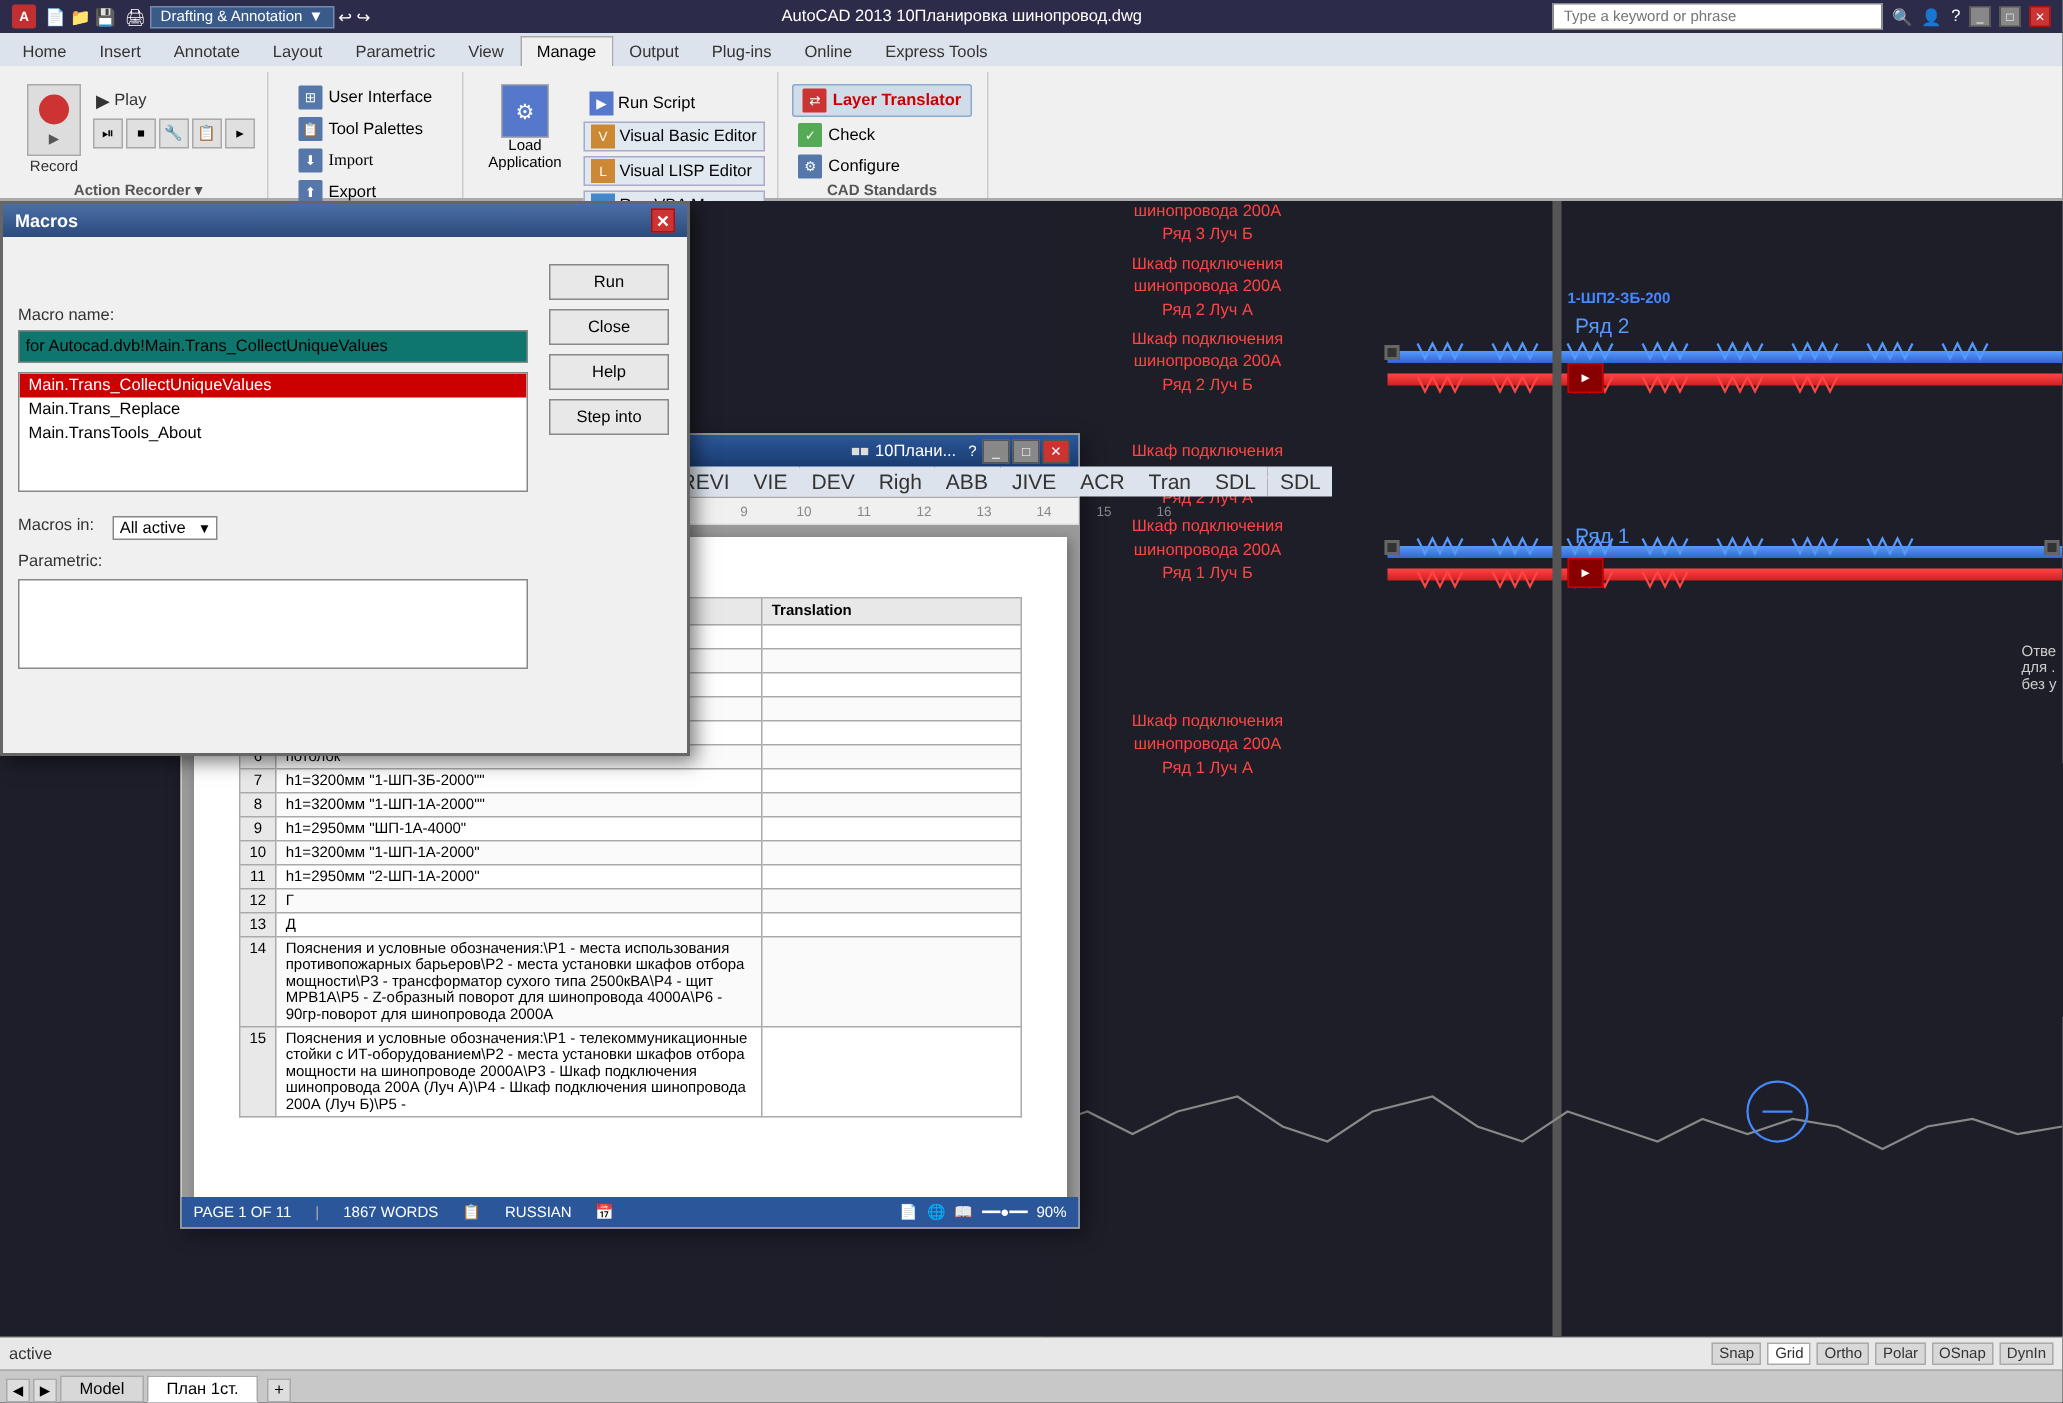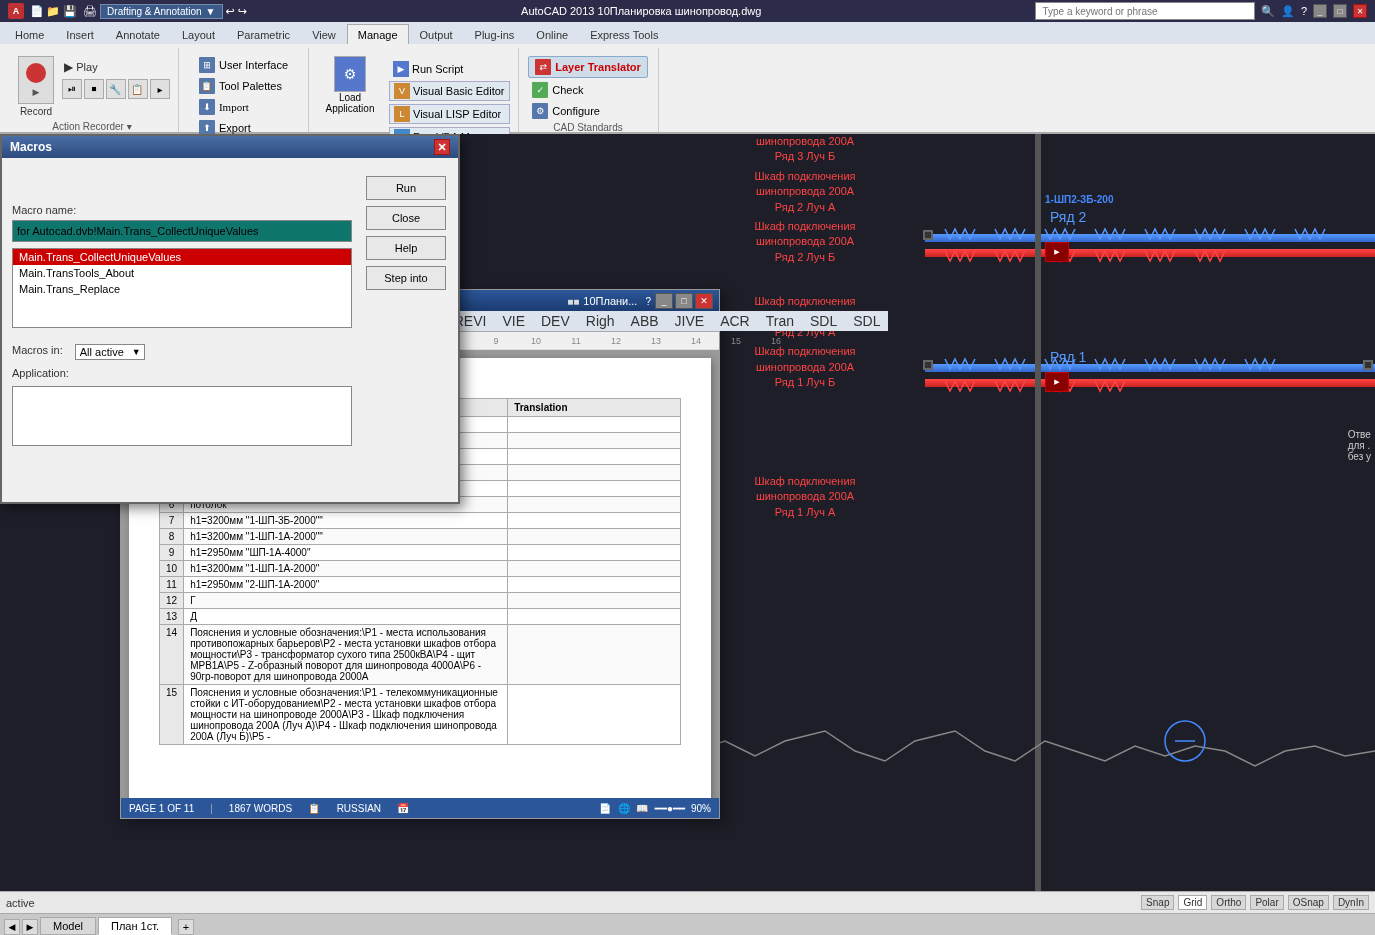--- a/index.html
+++ b/index.html
@@ -48,20 +48,21 @@
       gap: 4px;
       align-items: center;
       flex: 1;
     }
     .ribbon-group-label {
       font-size: 10px;
       color: #555;
       text-align: left;
       margin-top: 2px;
       cursor: pointer;
+      font-weight: bold;
     }
     .ribbon-btn {
       display: flex;
       flex-direction: column;
       align-items: center;
       cursor: pointer;
       padding: 2px 4px;
       border-radius: 3px;
       min-width: 32px;
     }
@@ -639,40 +640,40 @@
         <span>Macros</span>
         <div class="close-x">✕</div>
       </div>
       <div id="macros-dialog-body">
         <div>
           <div class="dialog-label">Macro name:</div>
           <input class="dialog-input" style="width: 340px;" value="for Autocad.dvb!Main.Trans_CollectUniqueValues">
         </div>
         <div class="dialog-list">
           <div class="dialog-list-item selected">Main.Trans_CollectUniqueValues</div>
+          <div class="dialog-list-item">Main.Trans_Replace</div>
           <div class="dialog-list-item">Main.TransTools_About</div>
-          <div class="dialog-list-item">Main.Trans_Replace</div>
         </div>
 
         <div class="dialog-buttons">
           <button class="dialog-btn">Run</button>
           <button class="dialog-btn">Close</button>
           <button class="dialog-btn">Help</button>
           <button class="dialog-btn">Step into</button>
         </div>
 
         <div class="dialog-bottom" style="margin-top:16px;">
           <span class="dialog-bottom-label">Macros in:</span>
           <div style="border:1px solid #888;background:white;padding:1px 20px 1px 4px;font-size:11px;cursor:pointer;position:relative;">
             <span>All active</span>
             <span style="position:absolute;right:3px;top:2px;font-size:9px;">▼</span>
           </div>
         </div>
         <div style="margin-top:6px;">
-          <span class="dialog-bottom-label">Application:</span>
+          <span class="dialog-bottom-label">Parametric:</span>
         </div>
         <div class="dialog-description-area"></div>
       </div>
     </div>
 
     <div id="word-window">
 
       <div id="word-title-bar">
         <div class="word-icon">W</div>
         <div style="display:flex;gap:4px;align-items:center;font-size:10px;flex:1;">

